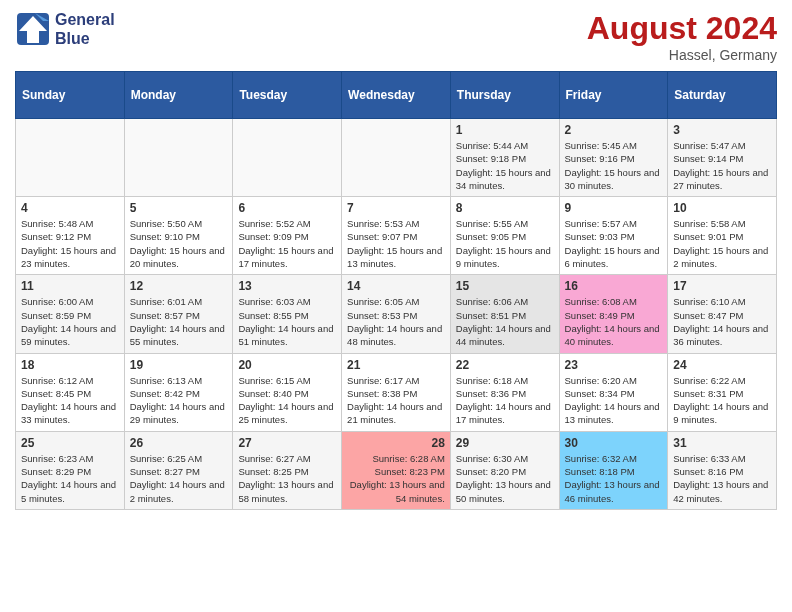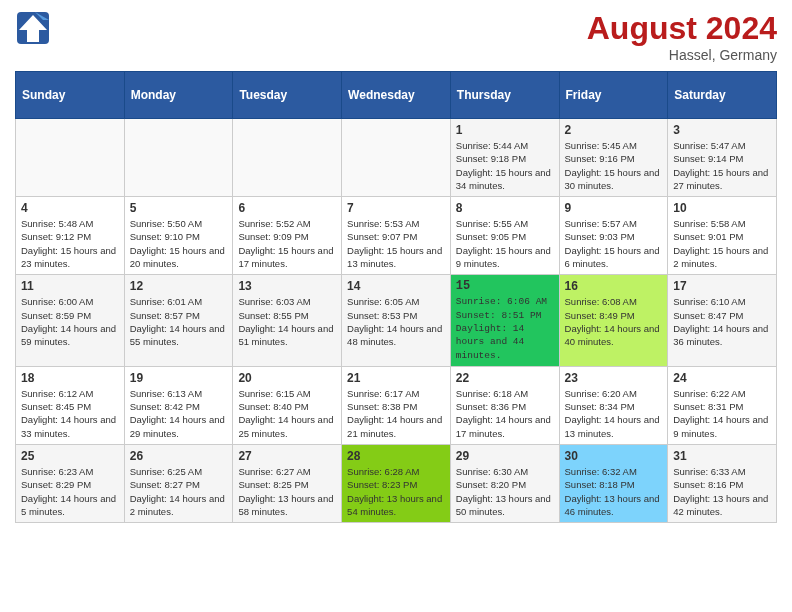--- a/index.html
+++ b/index.html
@@ -31,20 +31,24 @@
 
 <div class="page">
   <div class="header">
     <div class="logo">
 
       <svg width="36" height="36" viewBox="0 0 36 36">
         <rect x="2" y="2" width="32" height="32" rx="4" fill="#2c5aa0"></rect>
         <polygon points="18,5 32,20 24,20 24,32 12,32 12,20 4,20" fill="white"></polygon>
         <polygon points="20,2 34,10 28,10" fill="#5599dd"></polygon>
       </svg>
+      <div>
+        <div style="font-size:16px;font-weight:bold;color:#2c3e7a;line-height:1.2">General</div>
+        <div style="font-size:16px;font-weight:bold;color:#2c3e7a;line-height:1.2">Blue</div>
+      </div>
     </div>
     <div class="title-section">
       <div class="month-year">August 2024</div>
       <div class="location">Hassel, Germany</div>
     </div>
   </div>
 
   <table>
     <thead>
       <tr>
@@ -116,25 +120,25 @@
             <div class="day-info">Sunrise: 6:01 AM<br>Sunset: 8:57 PM<br>Daylight: 14 hours and 55 minutes.</div>
           </td>
           <td style="background: rgb(245, 245, 245);">
             <span class="day-num">13</span>
             <div class="day-info">Sunrise: 6:03 AM<br>Sunset: 8:55 PM<br>Daylight: 14 hours and 51 minutes.</div>
           </td>
           <td style="background: rgb(245, 245, 245);">
             <span class="day-num">14</span>
             <div class="day-info">Sunrise: 6:05 AM<br>Sunset: 8:53 PM<br>Daylight: 14 hours and 48 minutes.</div>
           </td>
-          <td style="background: #22c55e; font-family: Liberation Mono, monospace;">
+          <td style="background: #e5e5e5;">
             <span class="day-num">15</span>
             <div class="day-info">Sunrise: 6:06 AM<br>Sunset: 8:51 PM<br>Daylight: 14 hours and 44 minutes.</div>
           </td>
-          <td style="background: #bef264;">
+          <td style="background: #f9a8d4;">
             <span class="day-num">16</span>
             <div class="day-info">Sunrise: 6:08 AM<br>Sunset: 8:49 PM<br>Daylight: 14 hours and 40 minutes.</div>
           </td>
           <td style="background: rgb(245, 245, 245);">
             <span class="day-num">17</span>
             <div class="day-info">Sunrise: 6:10 AM<br>Sunset: 8:47 PM<br>Daylight: 14 hours and 36 minutes.</div>
           </td>
         </tr>
         <tr>
           <td>
@@ -172,21 +176,21 @@
             <div class="day-info">Sunrise: 6:23 AM<br>Sunset: 8:29 PM<br>Daylight: 14 hours and 5 minutes.</div>
           </td>
           <td style="background: rgb(245, 245, 245);">
             <span class="day-num">26</span>
             <div class="day-info">Sunrise: 6:25 AM<br>Sunset: 8:27 PM<br>Daylight: 14 hours and 2 minutes.</div>
           </td>
           <td style="background: rgb(245, 245, 245);">
             <span class="day-num">27</span>
             <div class="day-info">Sunrise: 6:27 AM<br>Sunset: 8:25 PM<br>Daylight: 13 hours and 58 minutes.</div>
           </td>
-          <td style="background: #84cc16;">
+          <td style="background: #fca5a5; text-align: right;">
             <span class="day-num">28</span>
             <div class="day-info">Sunrise: 6:28 AM<br>Sunset: 8:23 PM<br>Daylight: 13 hours and 54 minutes.</div>
           </td>
           <td style="background: rgb(245, 245, 245);">
             <span class="day-num">29</span>
             <div class="day-info">Sunrise: 6:30 AM<br>Sunset: 8:20 PM<br>Daylight: 13 hours and 50 minutes.</div>
           </td>
           <td style="background: #7dd3fc;">
             <span class="day-num">30</span>
             <div class="day-info">Sunrise: 6:32 AM<br>Sunset: 8:18 PM<br>Daylight: 13 hours and 46 minutes.</div>

